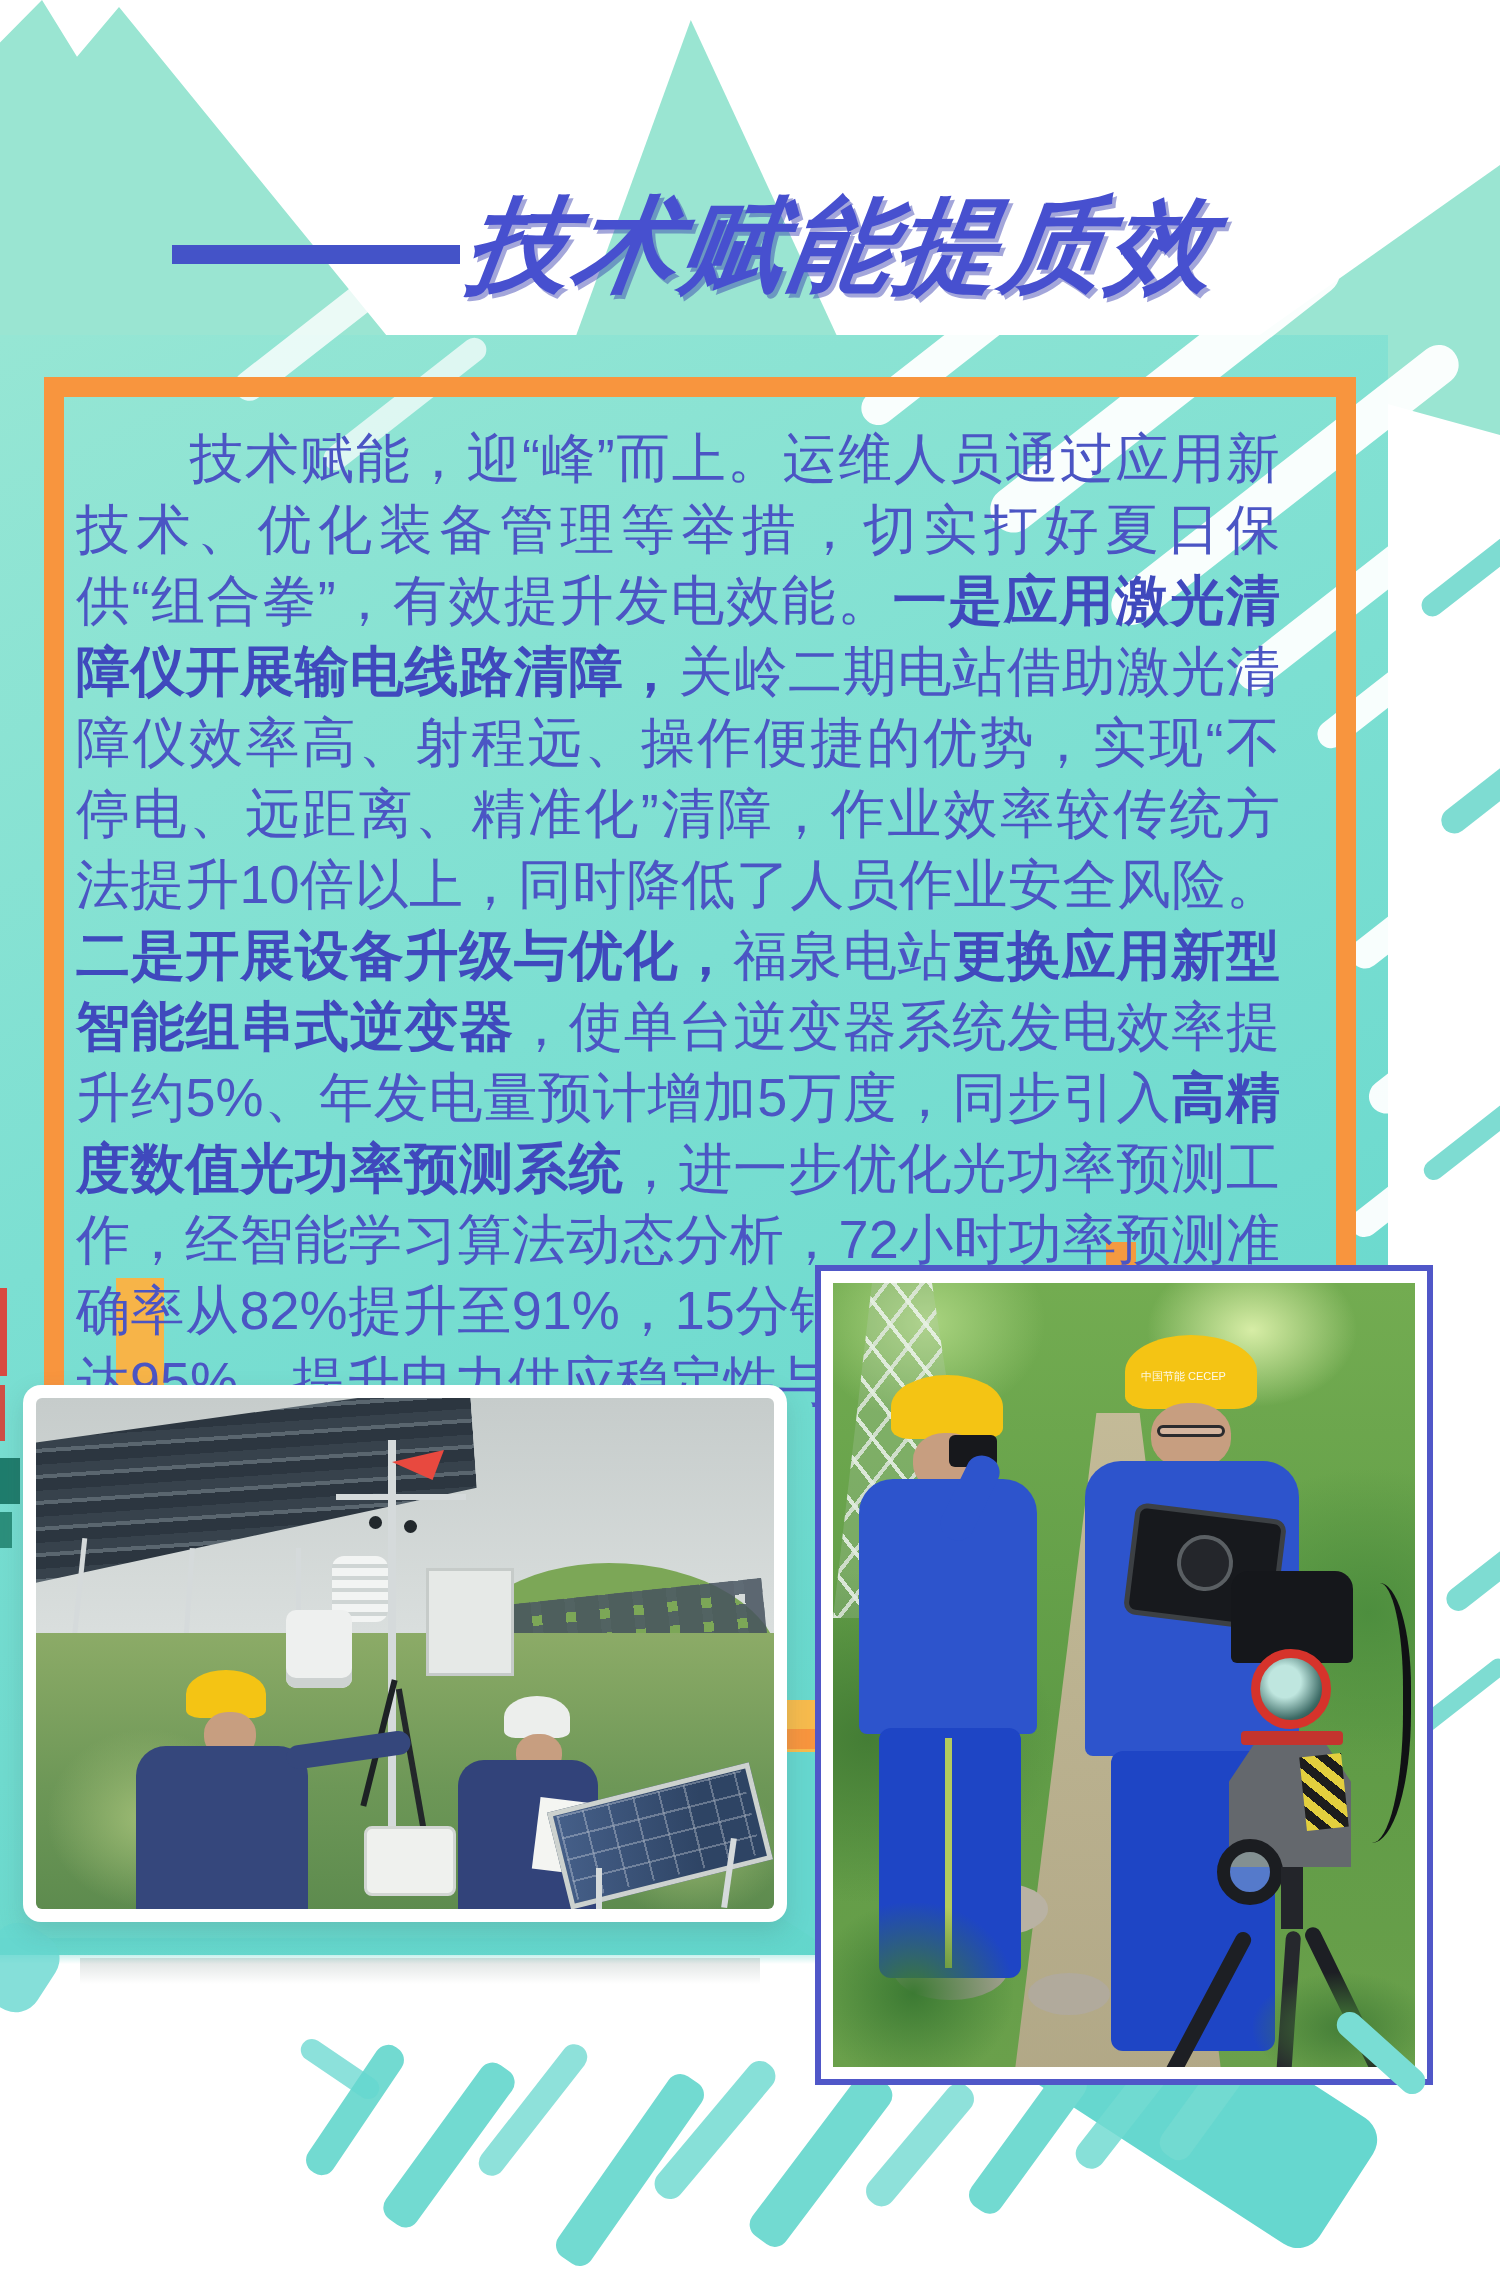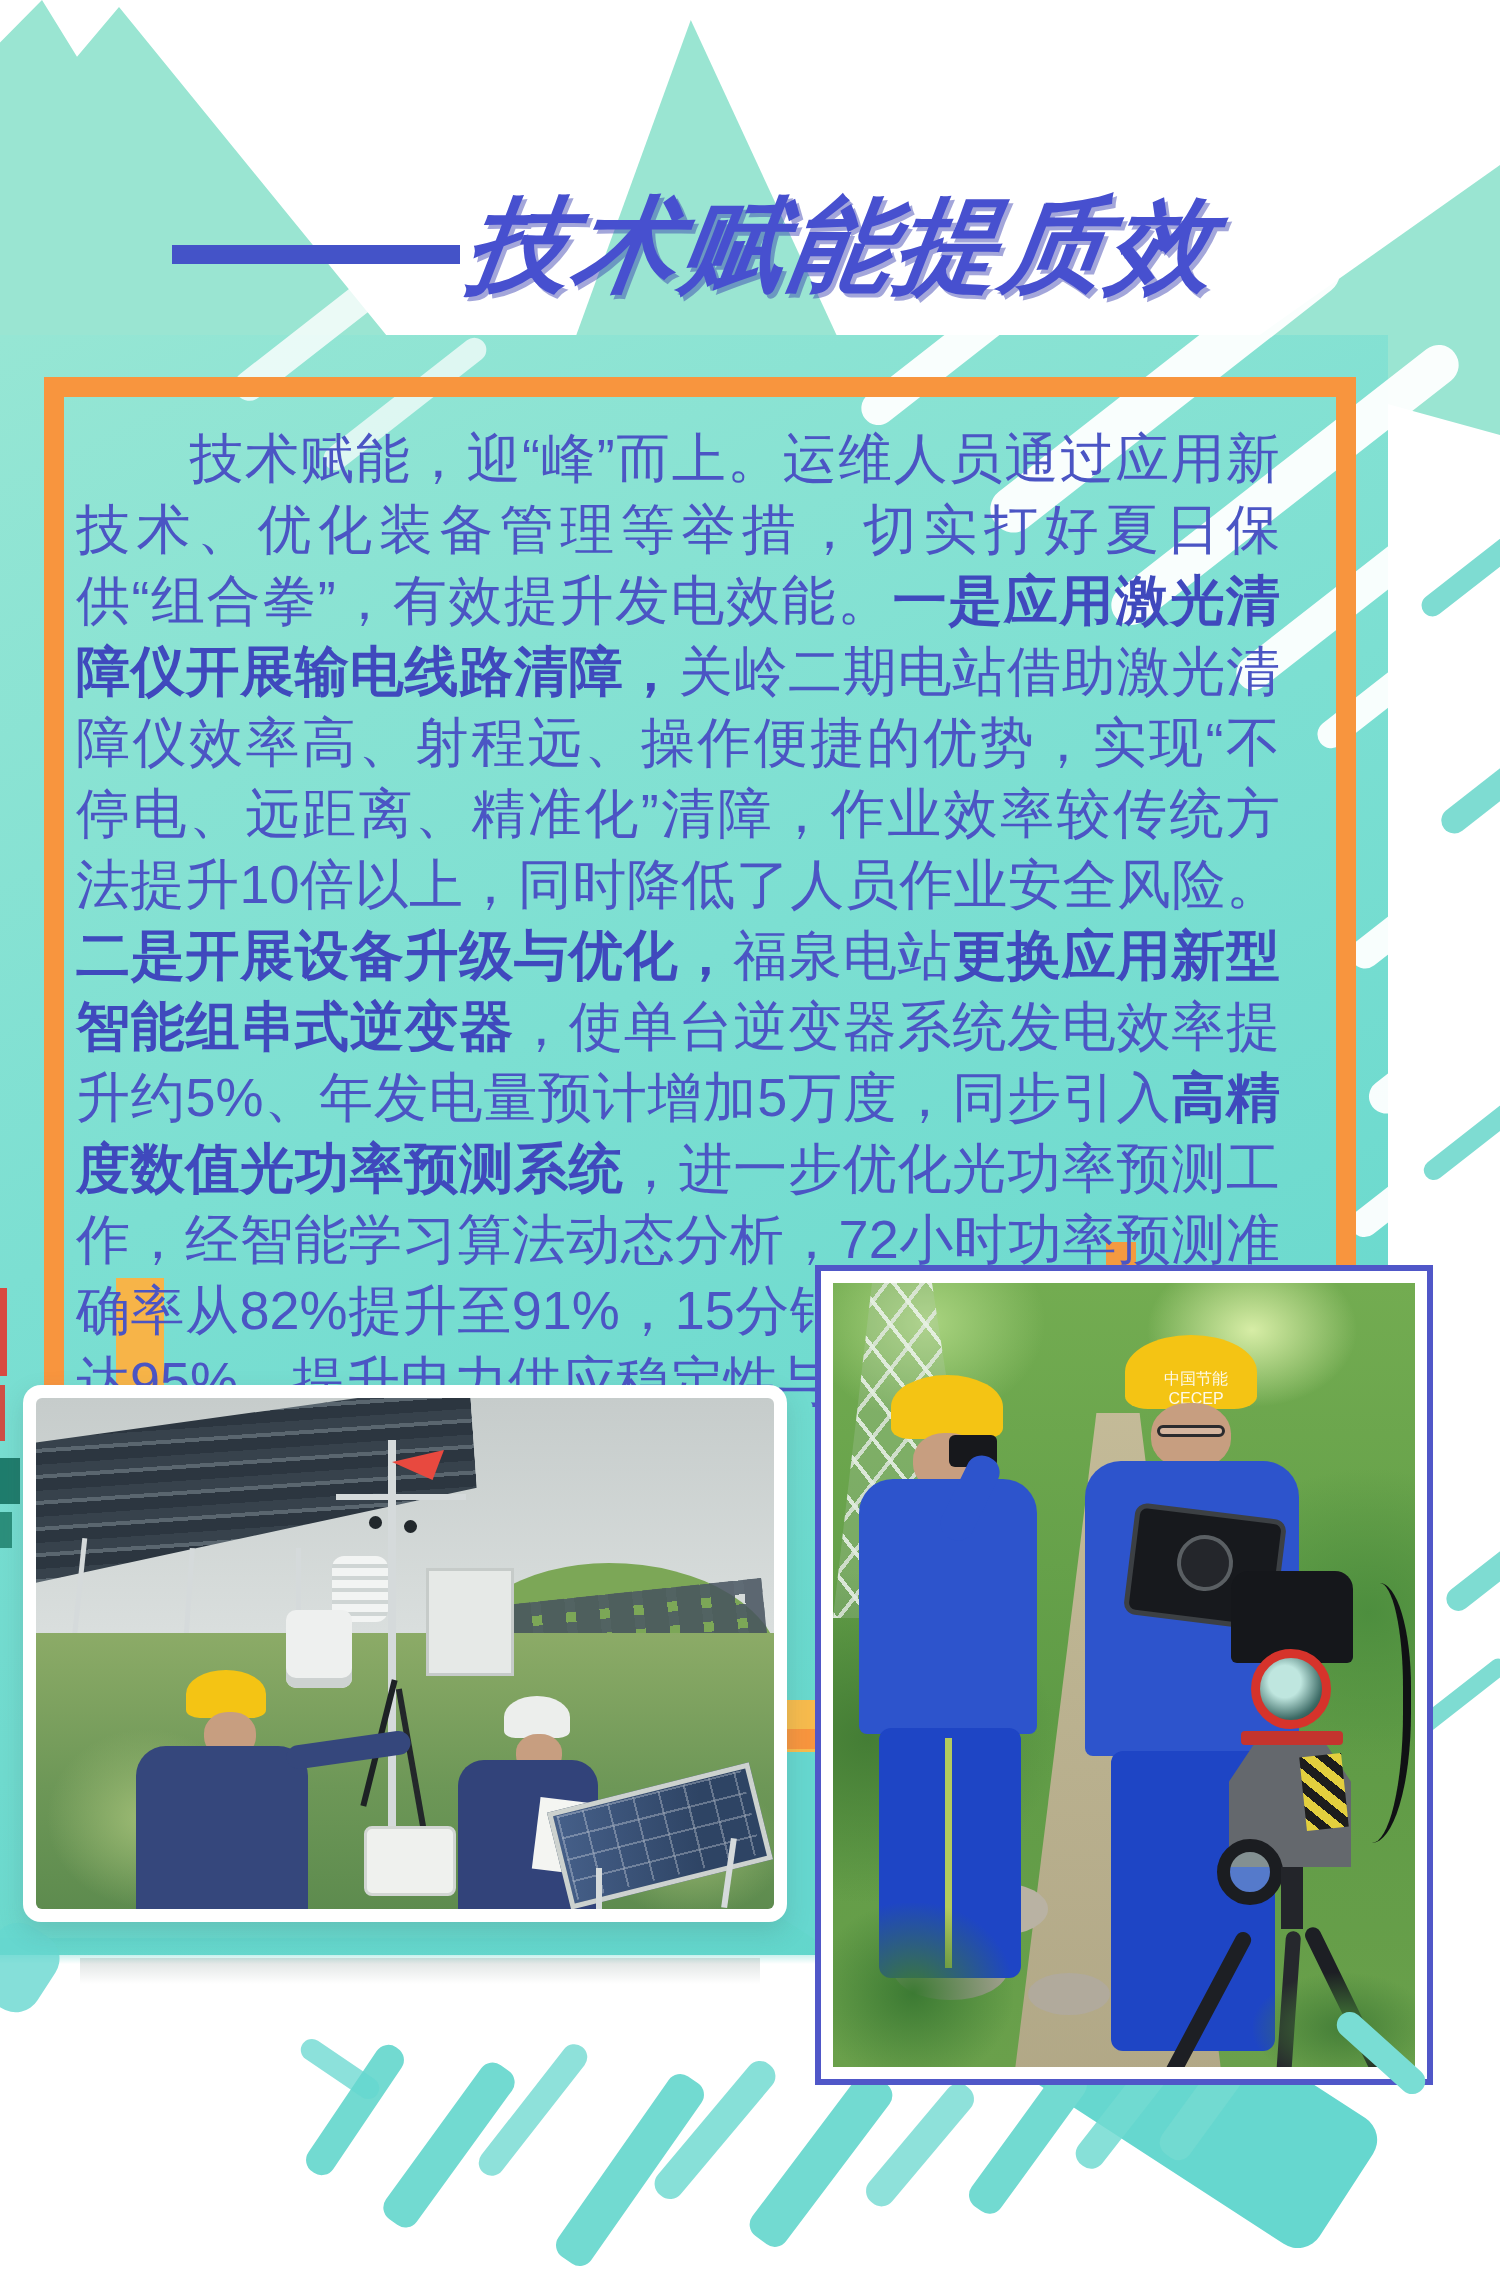--- a/index.html
+++ b/index.html
@@ -189,21 +189,21 @@
 
       <div class="abs helm-y" style="left:58px;top:92px;width:112px;height:64px;"></div>
       <div class="abs face" style="left:80px;top:150px;width:68px;height:58px;"></div>
       <div class="abs" style="left:116px;top:152px;width:48px;height:32px;background:#17181c;border-radius:6px;"></div>
       <div class="abs blue-suit" style="left:26px;top:196px;width:178px;height:255px;border-radius:34px 34px 8px 8px;"></div>
       <div class="abs blue-suit" style="left:120px;top:170px;width:34px;height:90px;border-radius:16px;transform:rotate(26deg);"></div>
       <div class="abs blue-pant" style="left:46px;top:445px;width:142px;height:250px;border-radius:12px;"></div>
       <div class="abs" style="left:112px;top:455px;width:7px;height:230px;background:#cfe24a;opacity:.85;"></div>
 
       <div class="abs helm-y" style="left:292px;top:52px;width:132px;height:74px;"></div>
-      <div class="abs" style="left:308px;top:86px;width:110px;color:#ffffff;font-size:16px;text-align:center;opacity:.9;">中国节能 CECEP</div>
+      <div class="abs" style="left:308px;top:86px;width:110px;color:#ffffff;font-size:11px;text-align:left;opacity:.9;">中国节能 CECEP</div>
       <div class="abs face" style="left:318px;top:120px;width:80px;height:66px;"></div>
       <div class="abs" style="left:324px;top:142px;width:68px;height:12px;border:3px solid #2b2b2e;border-radius:6px;background:rgba(255,255,255,.25);box-sizing:border-box;"></div>
       <div class="abs blue-suit" style="left:252px;top:178px;width:214px;height:295px;border-radius:36px 36px 8px 8px;"></div>
       <div class="abs" style="left:296px;top:228px;width:152px;height:112px;background:#17191d;border:5px solid #3c4044;border-radius:12px;transform:rotate(7deg);box-sizing:border-box;"></div>
       <div class="abs" style="left:344px;top:252px;width:56px;height:56px;border:4px solid #5a5f63;border-radius:50%;background:#24262b;transform:rotate(7deg);box-sizing:border-box;"></div>
       <div class="abs blue-pant" style="left:278px;top:468px;width:164px;height:300px;border-radius:12px;"></div>
 
       <div class="abs" style="left:398px;top:288px;width:122px;height:92px;background:#15171b;border-radius:18px 18px 6px 6px;"></div>
       <div class="abs" style="left:418px;top:366px;width:80px;height:80px;border:9px solid #d6332b;border-radius:50%;box-sizing:border-box;
                   background:radial-gradient(circle at 40% 38%,#bfe6df 0 30%,#3d6b66 70%,#1d3330);"></div>

